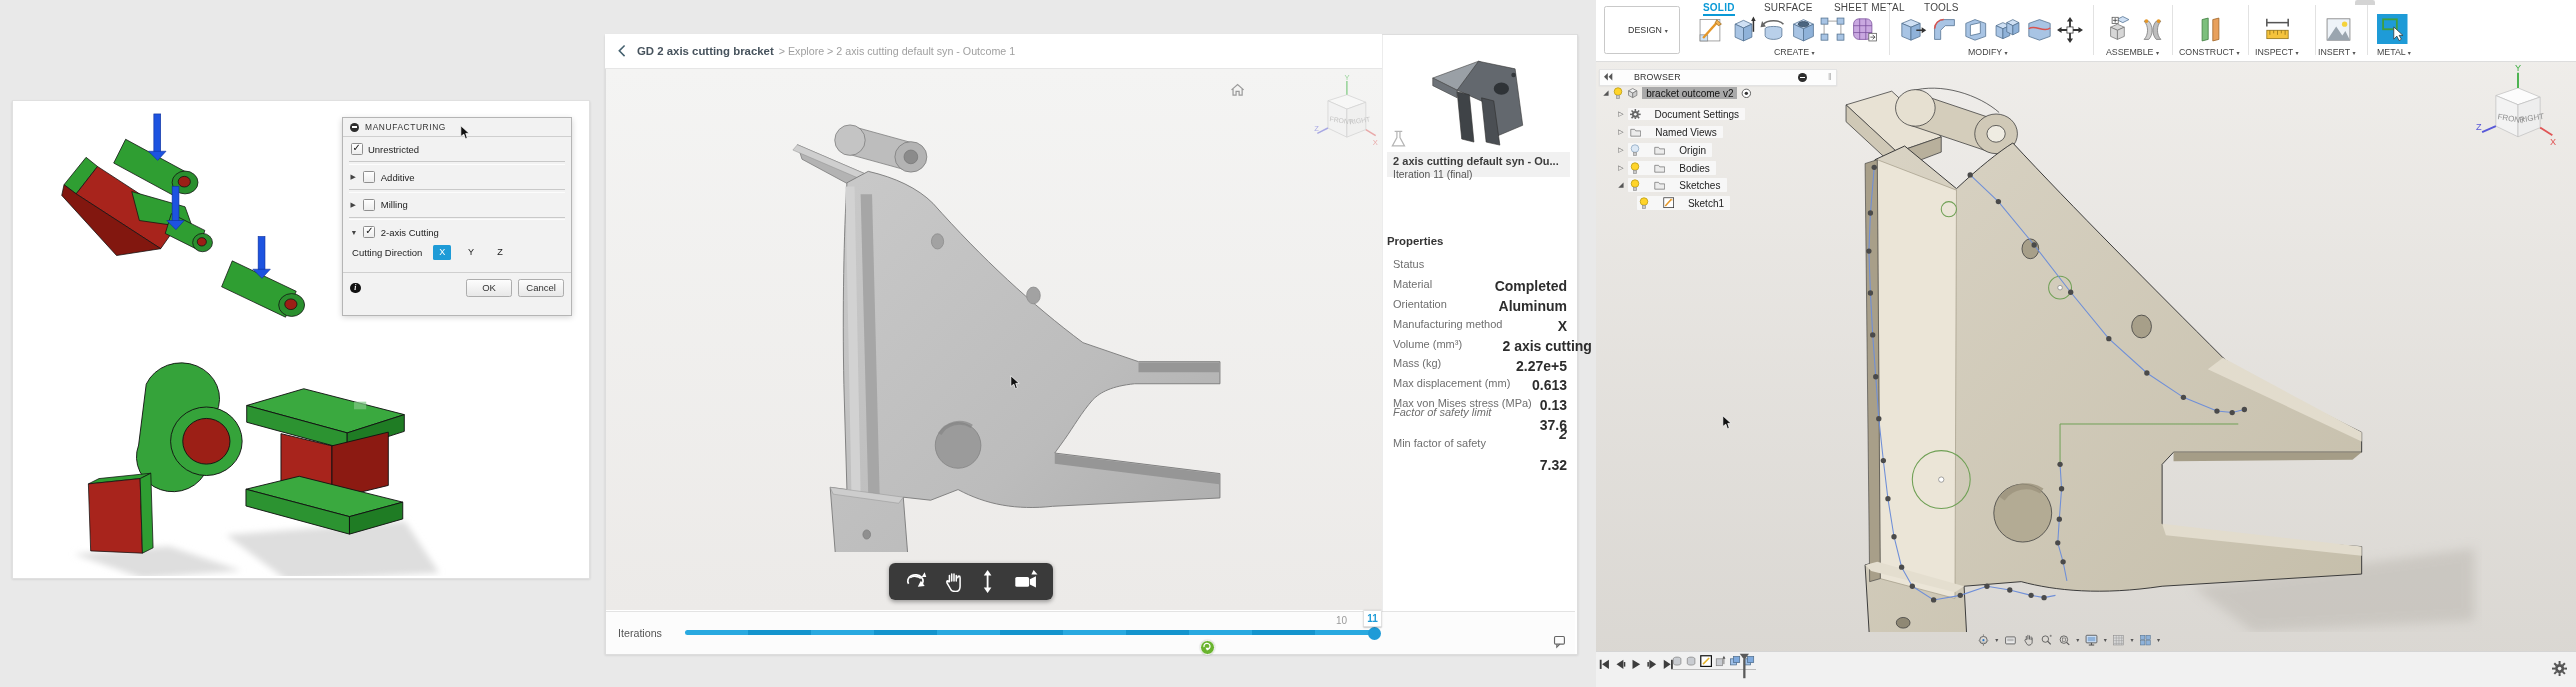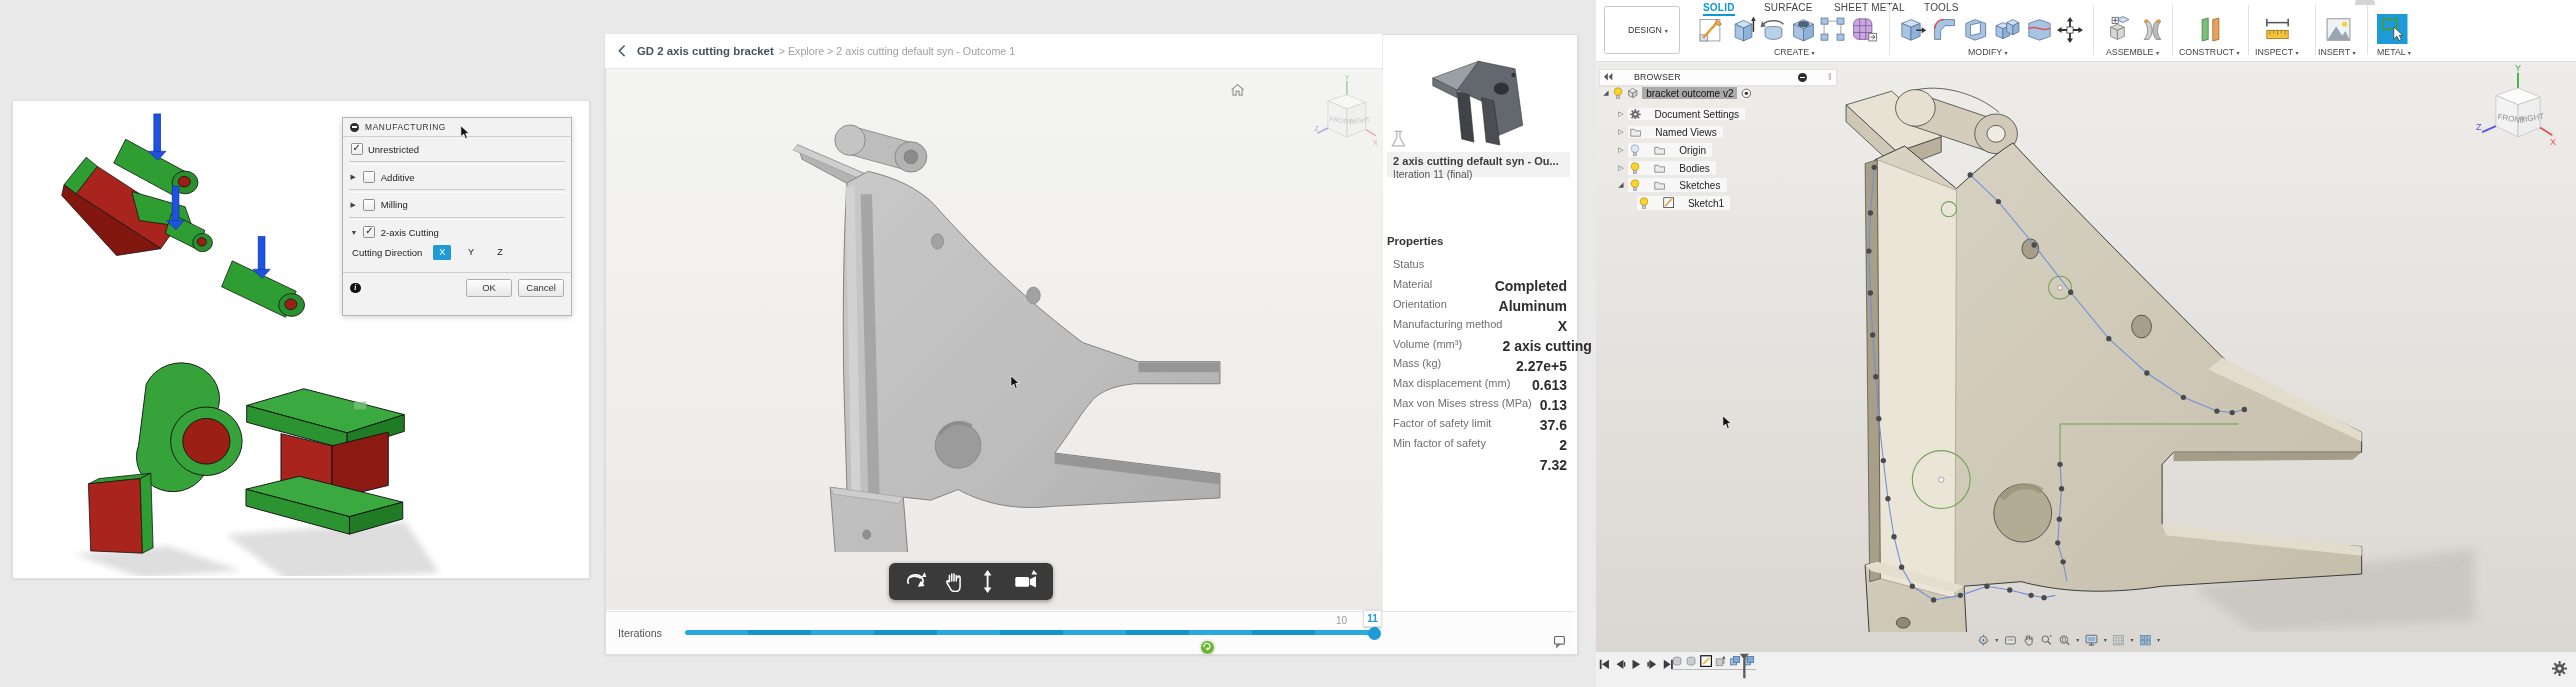--- a/index.html
+++ b/index.html
@@ -354,21 +354,21 @@
       <span class="prop-value">0.613</span>
     </div>
   <div class="prop-row" style="top:373px;">
       <span class="prop-label">Max displacement (mm)</span>
       <span class="prop-value">0.13</span>
     </div>
   <div class="prop-row" style="top:393px;">
       <span class="prop-label">Max von Mises stress (MPa)</span>
       <span class="prop-value">37.6</span>
     </div>
-  <div class="prop-row" style="top:413px;">
+  <div class="prop-row" style="top:402px;font-style:italic;">
       <span class="prop-label">Factor of safety limit</span>
       <span class="prop-value">2</span>
     </div>
   <div class="prop-row" style="top:433px;">
       <span class="prop-label">Min factor of safety</span>
       <span class="prop-value">7.32</span>
     </div>
 
   
   <div id="right-panel" class="abs"></div>

